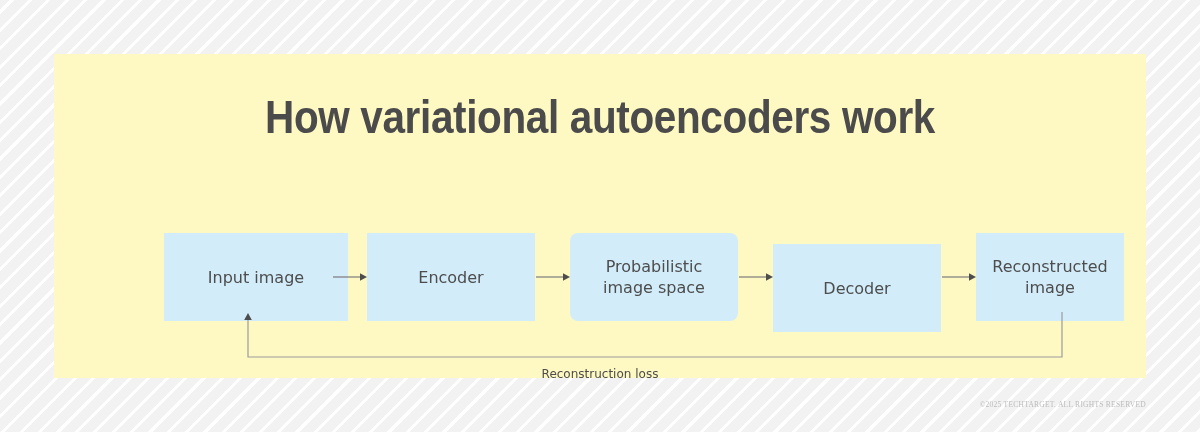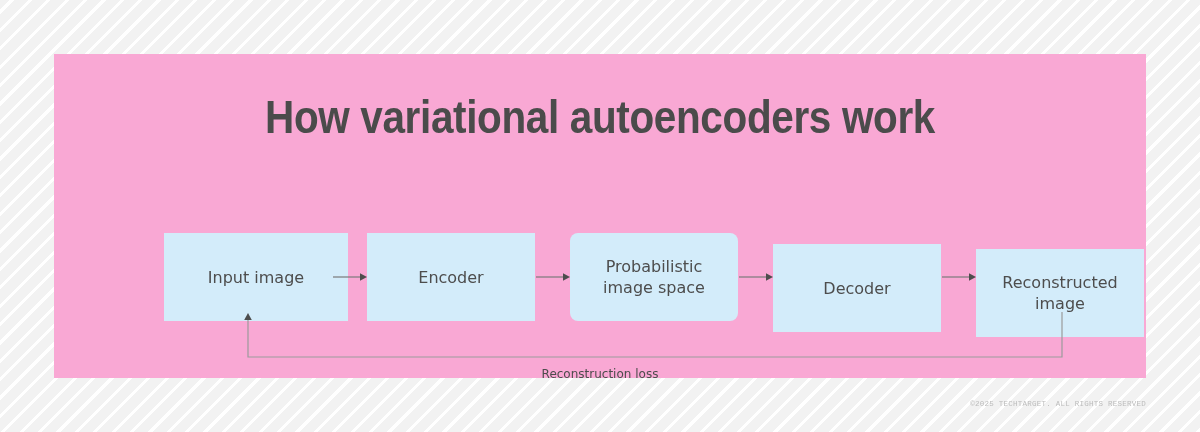--- a/index.html
+++ b/index.html
@@ -27,21 +27,21 @@
     height: 432px;
   }
 
   
   .card {
     position: absolute;
     left: 54px;
     top: 54px;
     width: 1092px;
     height: 324px;
-    background: #f9a8d4;
+    background: #fef9c3;
   }
 
   
   .title {
     position: absolute;
     left: 0;
     top: 36px;
     width: 1092px;
     text-align: center;
     color: #4b4b4b;
@@ -68,21 +68,21 @@
     font-size: 16px;
     line-height: 21px;
     font-family: "DejaVu Sans", "Liberation Sans", sans-serif;
   }
   .flow-box span { display: block; }
 
   #box-input      { left: 110px; width: 184px; }
   #box-encoder    { left: 313px; width: 168px; justify-content: center; }
   #box-latent     { left: 516px; width: 168px; border-radius: 8px; }
   #box-decoder    { left: 719px; width: 168px; margin-top: 11px; }
-  #box-recon      { left: 922px; width: 168px; margin-top: 16px; }
+  #box-recon      { left: 922px; width: 148px; }
 
   
   .arrow {
     position: absolute;
     top: 216px;
     width: 35px;
     height: 14px;
   }
   #arrow-1 { left: 279px; }
   #arrow-2 { left: 482px; }
@@ -112,21 +112,21 @@
   
   .copyright {
     position: absolute;
     left: 0;
     top: 400px;
     width: 1146px;
     text-align: right;
     color: #bcbcbc;
     font-size: 7.5px;
     letter-spacing: 0.25px;
-    font-family: Liberation Mono, monospace;
+    font-family: Liberation Serif, serif;
   }
 </style>
 </head>
 <body>
 
 <div id="stage">
 
   <div class="card">
 
     <div class="title">How variational autoencoders work</div>

